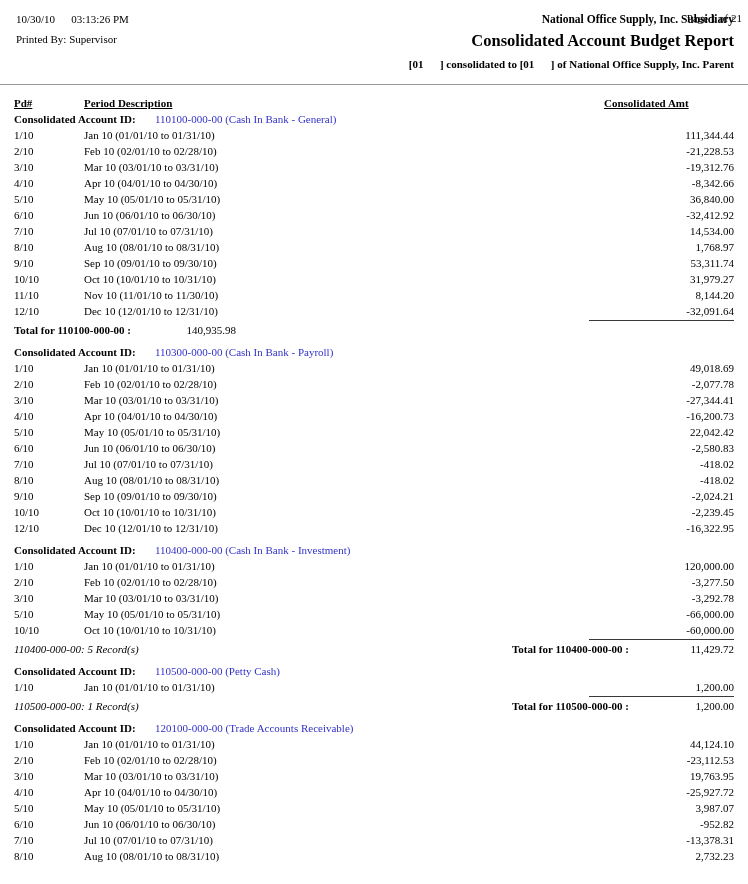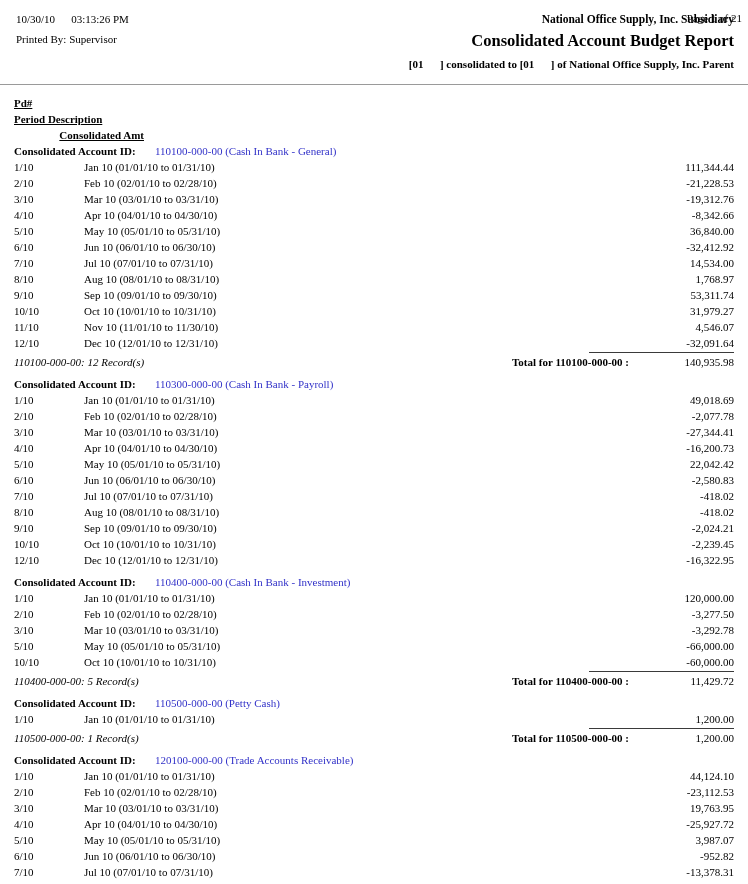--- a/index.html
+++ b/index.html
@@ -18,25 +18,25 @@
   .meta-line2 { margin-top: 6px; }
   .page-info { position: absolute; right: 6px; top: 0; }
   .center-stack { text-align: right; }
   .company { font-weight: bold; font-size: 11.5px; line-height: 14px; }
   .report-title { font-weight: bold; font-size: 16.5px; line-height: 20px; margin-top: 5px; }
   .report-subtitle { font-weight: bold; font-size: 11px; margin-top: 7px; white-space: pre; }
 
   .rule { border-top: 1px solid #9a9a9a; margin-top: 4px; }
 
   
-  .col-headers { display: flex; padding: 0 14px; margin-top: 10px; font-weight: bold; line-height: 16px; flex-direction: column; }
+  .col-headers { display: flex; padding: 0 14px; margin-top: 10px; font-weight: bold; line-height: 16px; }
   .col-headers .u { text-decoration: underline; }
   .col-pd { width: 70px; }
   .col-desc { flex: 1; }
-  .col-amt { width: 130px; text-align: right; }
+  .col-amt { width: 130px; text-align: left; }
 
   
   .report-body { padding: 0 14px; }
   .section { line-height: 16px; }
   .section + .section { margin-top: 6px; }
 
   .acct-heading { line-height: 16px; }
   .acct-label { display: inline-block; width: 141px; font-weight: bold; }
   .acct-link { color: #3232c8; }
 
@@ -141,32 +141,31 @@
 
   <div class="row">
     <div class="pd">10/10</div>
     <div class="desc">Oct 10 (10/01/10 to 10/31/10)</div>
     <div class="amt">31,979.27</div>
   </div>
 
   <div class="row">
     <div class="pd">11/10</div>
     <div class="desc">Nov 10 (11/01/10 to 11/30/10)</div>
-    <div class="amt">4,546.07</div>
+    <div class="amt">8,144.20</div>
   </div>
 
   <div class="row">
     <div class="pd">12/10</div>
     <div class="desc">Dec 10 (12/01/10 to 12/31/10)</div>
     <div class="amt">-32,091.64</div>
   </div>
 </div>
     <div class="total-row">
       <div class="overline"></div>
-      <div class="records">110100-000-00: 12 Record(s)</div>
       <div class="total-label">Total for 110100-000-00 :</div>
       <div class="total-amt">140,935.98</div>
     </div>
   </div>
 
   <div class="section">
     <div class="acct-heading">
       <span class="acct-label">Consolidated Account ID:</span><span class="acct-link">110300-000-00 (Cash In Bank - Payroll)</span>
     </div>
     <div>

